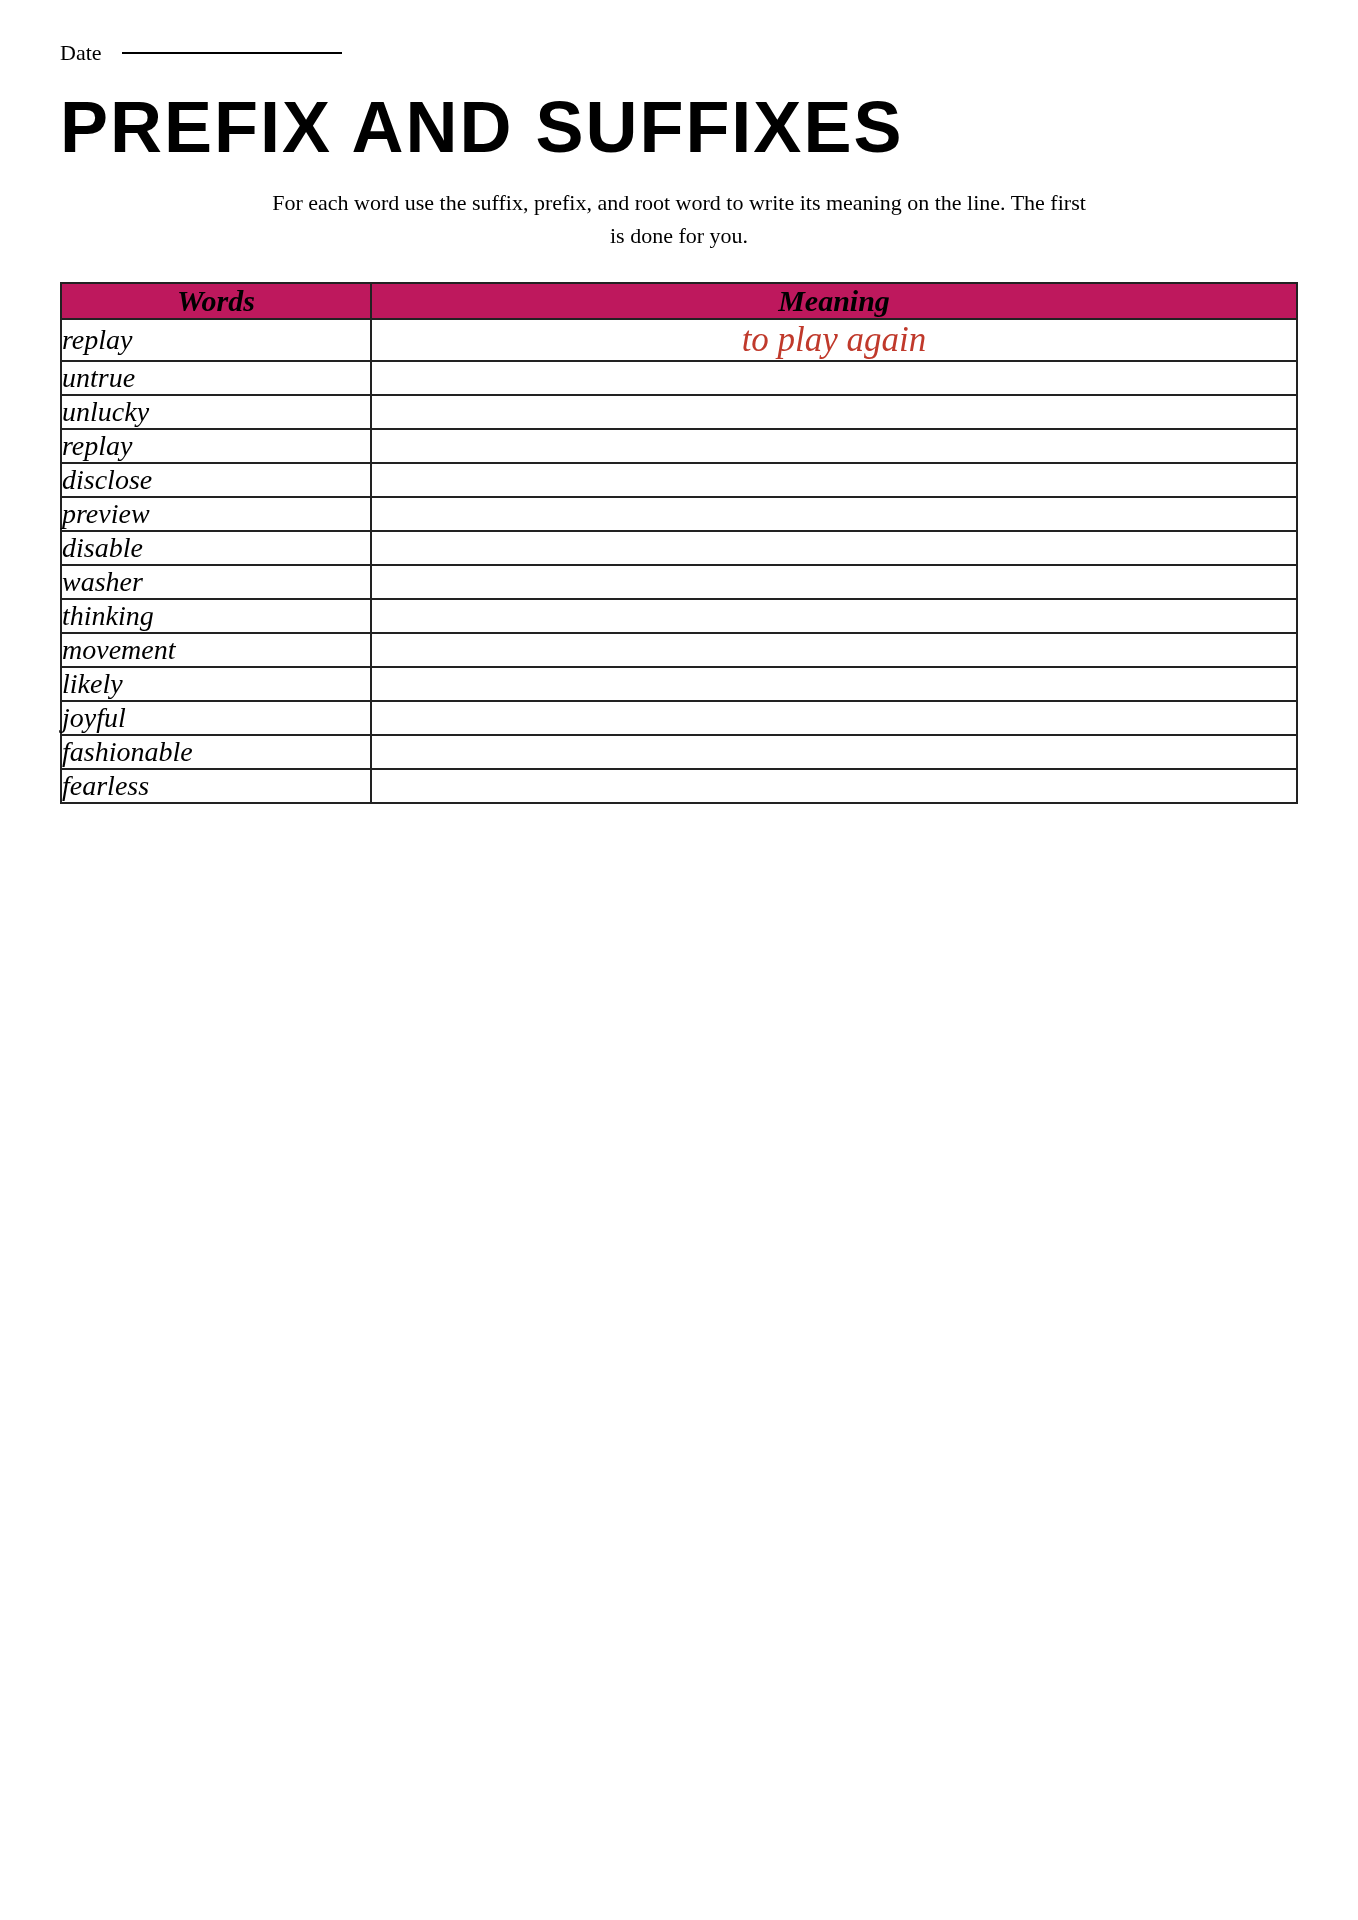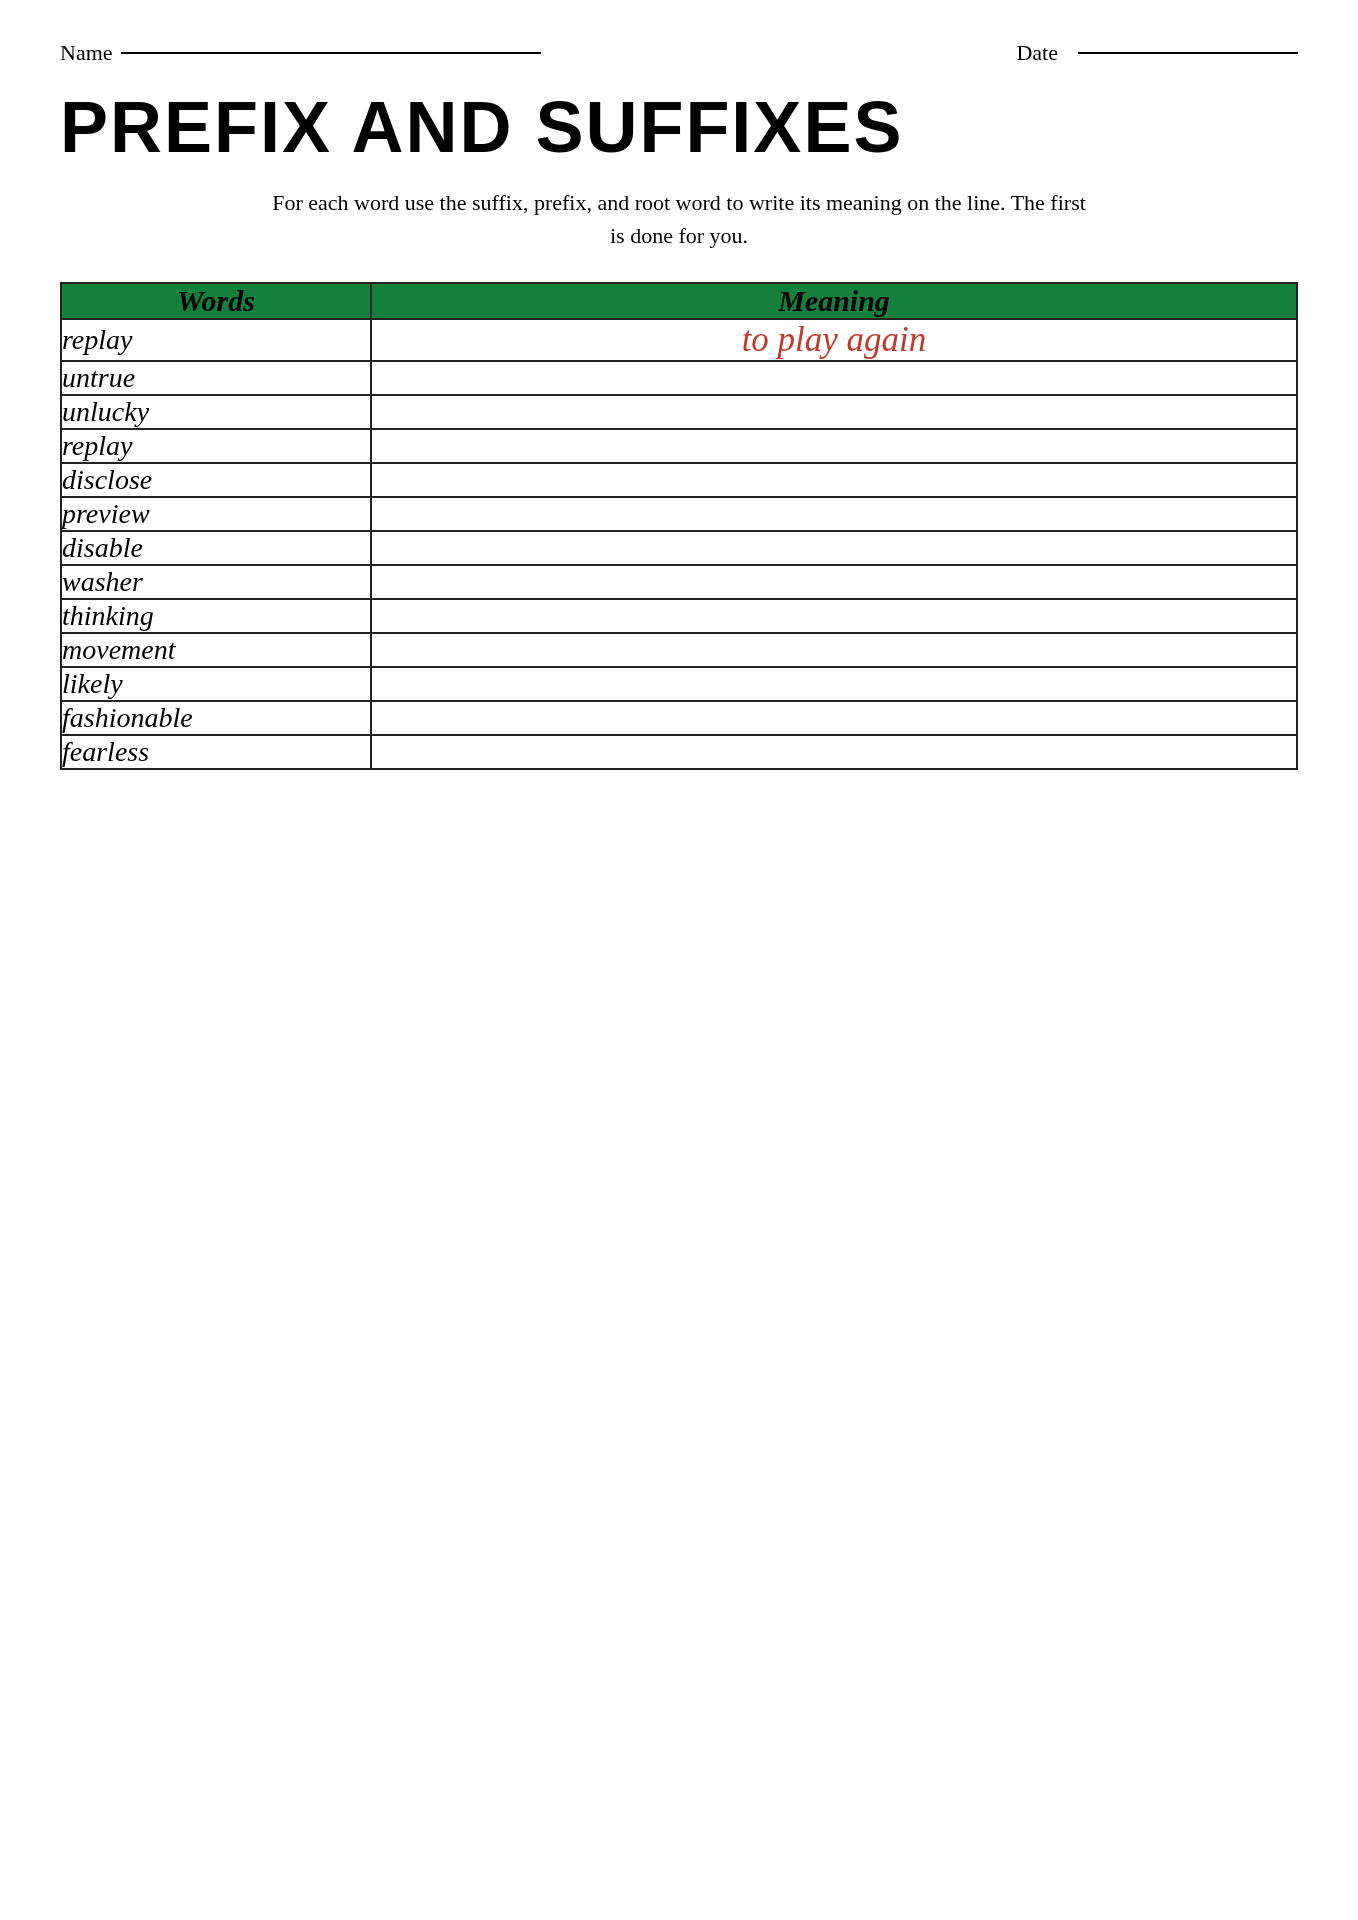--- a/index.html
+++ b/index.html
@@ -81,21 +81,21 @@
     .col-words {
       width: 310px;
       min-width: 310px;
     }
 
     .col-meaning {
       width: auto;
     }
 
     .header-cell {
-      background-color: #15803d;
+      background-color: #be185d;
       text-align: center;
       font-size: 30px;
       font-style: italic;
       font-weight: 600;
       padding: 18px 10px;
       color: #000;
     }
 
     .word-cell {
       font-size: 28px;
@@ -115,24 +115,20 @@
     .meaning-cell-empty {
       text-align: center;
       font-size: 28px;
       padding: 28px 10px;
     }
   </style>
 </head>
 <body>
 
 <div class="header-row">
-  <div class="name-line">
-    <span>Name</span>
-    <span class="name-underline"></span>
-  </div>
   <div class="date-line">
     <span>Date</span>
     <span class="date-underline"></span>
   </div>
 </div>
 
 <h1 class="page-title">PREFIX AND SUFFIXES</h1>
 
 <p class="instructions">For each word use the suffix, prefix, and root word to write its meaning on the line. The first<br>is done for you.</p>
 
@@ -182,20 +178,24 @@
       </tr>
       <tr>
         <td class="word-cell col-words">movement</td>
         <td class="meaning-cell-empty"></td>
       </tr>
       <tr>
         <td class="word-cell col-words">likely</td>
         <td class="meaning-cell-empty"></td>
       </tr>
       <tr>
+        <td class="word-cell col-words">joyful</td>
+        <td class="meaning-cell-empty"></td>
+      </tr>
+      <tr>
         <td class="word-cell col-words">fashionable</td>
         <td class="meaning-cell-empty"></td>
       </tr>
       <tr>
         <td class="word-cell col-words">fearless</td>
         <td class="meaning-cell-empty"></td>
       </tr>
     </tbody>
 </table>
 

